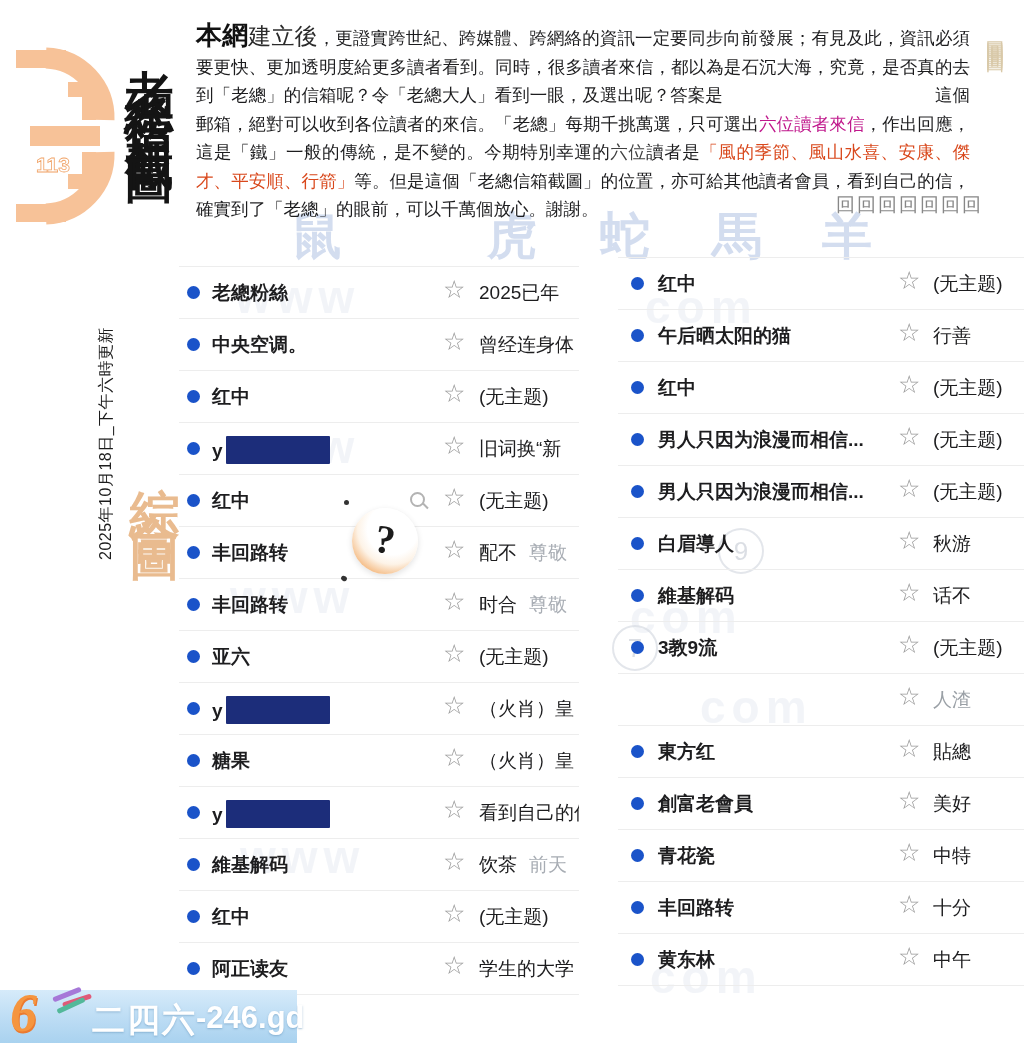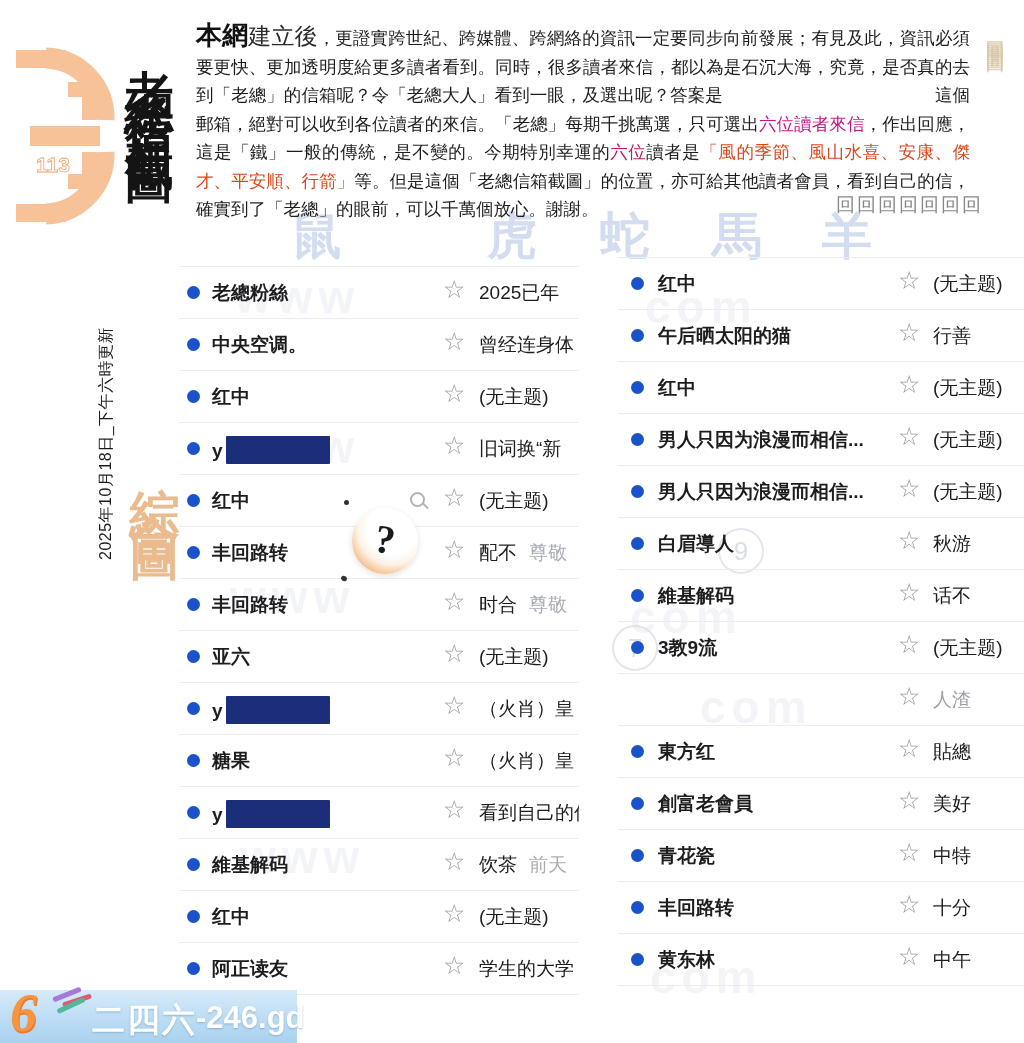--- a/index.html
+++ b/index.html
@@ -27,21 +27,21 @@
   
   .intro{
     position:absolute;left:196px;top:22px;width:774px;z-index:2;
     font-family:"Liberation Serif",serif;font-size:17.5px;line-height:28.5px;
     color:#1d1d1f;text-align:justify;
   }
   .intro .lead-b{font-size:26px;font-weight:bold;color:#111;margin-top:12px;}
   .intro .lead-r{font-size:23px;color:#2b2b2b;}
   .intro .gap{display:inline-block;width:212px;}
   .intro .hl-magenta{color:#c0188c;}
-  .intro .hl-darkred{color:#be185d;}
+  .intro .hl-darkred{color:#404040;}
   .intro .hl-red{color:#d9481c;}
   
   .meander-v{
     position:absolute;left:984px;top:26px;writing-mode:vertical-rl;z-index:1;
     color:#d3c09b;font-size:19px;letter-spacing:2px;line-height:22px;opacity:.85;
   }
   .meander-h{
     position:absolute;left:836px;top:192px;z-index:1;
     color:#737373;font-size:19px;letter-spacing:2px;opacity:.85;
   }

